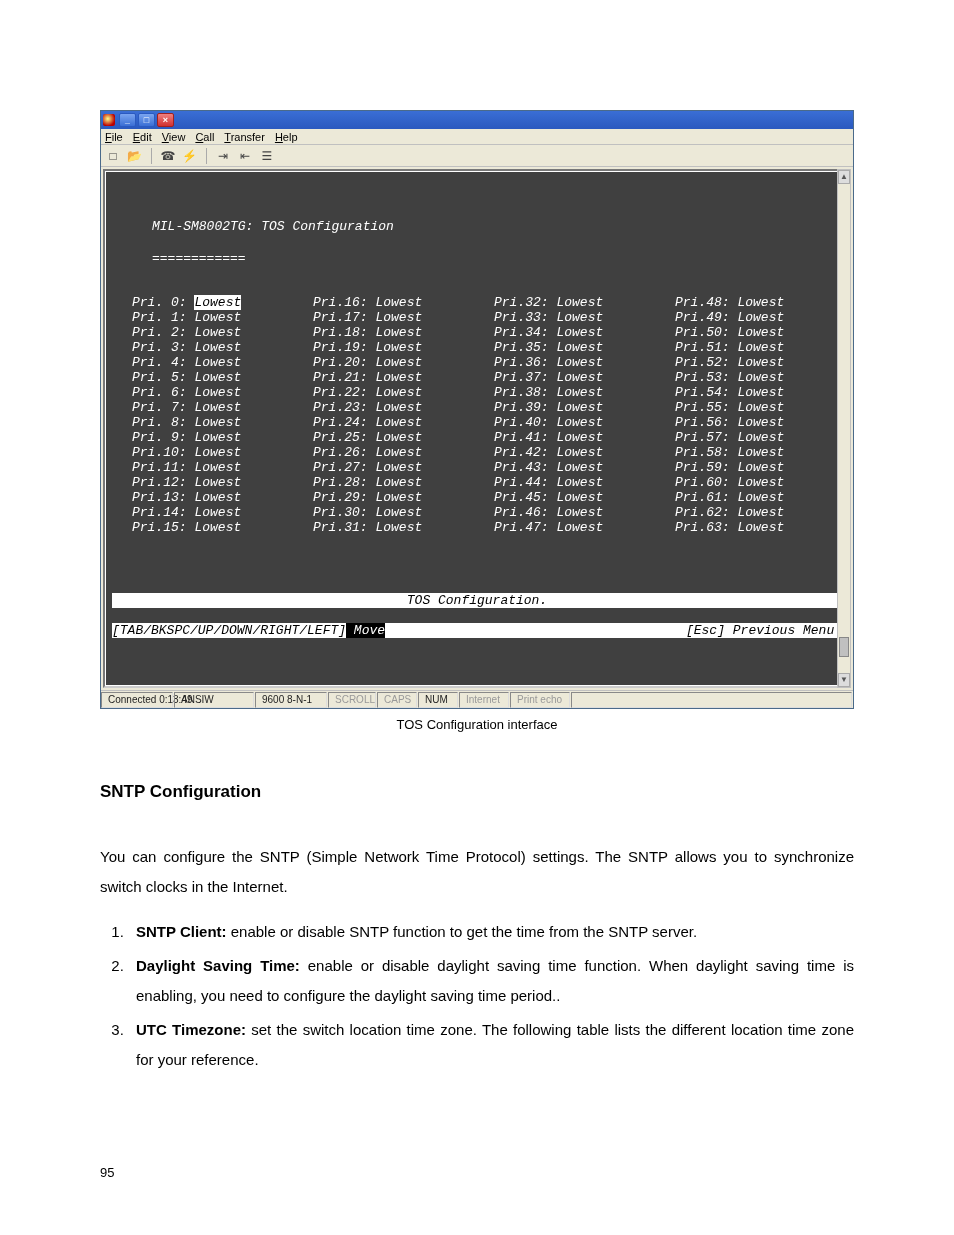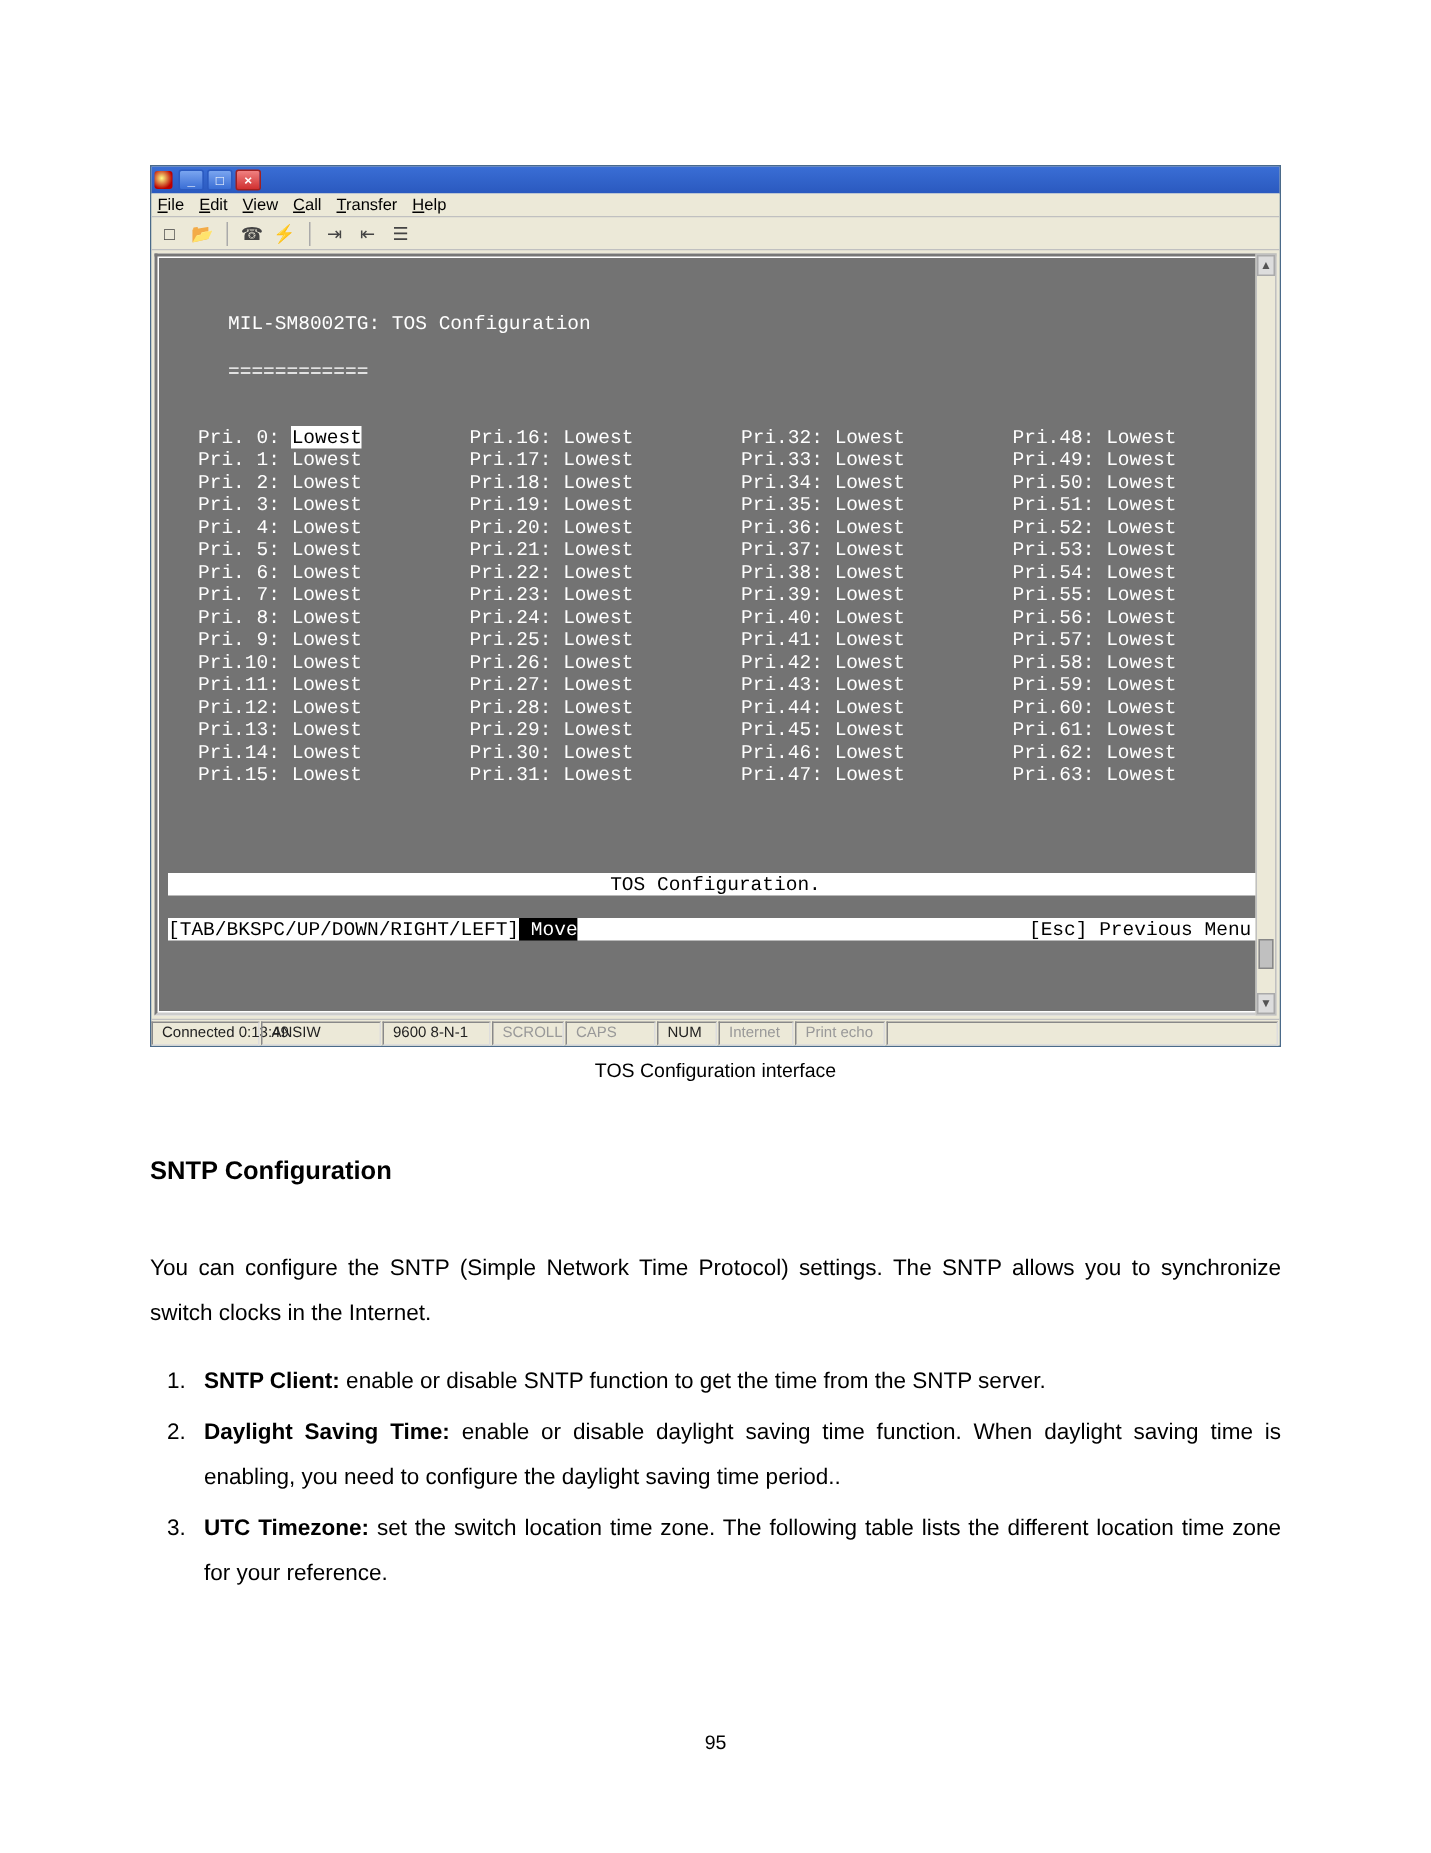--- a/index.html
+++ b/index.html
@@ -85,29 +85,30 @@
     padding: 2px;
     background: #ece9d8;
     position: relative;
   }
   .terminal-border {
     border: 2px inset #ccc;
     background: #fff;
     padding: 1px;
   }
   .terminal {
-    background: #737373;
+    background: #404040;
     color: #fff;
     font-family: "Courier New", monospace;
     font-size: 13px;
     line-height: 15px;
-    padding: 9px 6px 2px 6px;
+    padding: 20px 6px 2px 6px;
     white-space: pre;
     min-height: 380px;
     position: relative;
+    font-style: italic;
   }
   .terminal .hdr {
     margin: 12px 0 2px 40px;
   }
   .terminal .underline {
     margin-left: 40px;
   }
   .pri-cols {
     display: flex;
     margin: 14px 0 0 20px;
@@ -212,21 +213,21 @@
     line-height: 2.0;
     text-align: justify;
   }
   ol.body-list {
     font-size: 15px;
     line-height: 2.0;
     padding-left: 28px;
   }
   ol.body-list li { margin-bottom: 4px; text-align: justify; padding-left: 8px;}
   .page-num {
-    text-align: center;
+    text-align: left;
     font-size: 13px;
     margin-top: 90px;
   }
 </style>
 </head>
 <body>
 
 <div class="page">
 
   <div class="window">
@@ -279,21 +280,21 @@
         </div>
         <div class="scroll-arrow">▼</div>
       </div>
     </div>
 
     <div class="statusbar">
       <div class="status-cell" style="width:72px">Connected 0:13:49</div>
       <div class="status-cell" style="width:80px">ANSIW</div>
       <div class="status-cell" style="width:72px">9600 8-N-1</div>
       <div class="status-cell dim" style="width:48px">SCROLL</div>
-      <div class="status-cell dim" style="width:60px">CAPS</div>
+      <div class="status-cell dim" style="width:40px">CAPS</div>
       <div class="status-cell" style="width:40px">NUM</div>
       <div class="status-cell dim" style="width:50px">Internet</div>
       <div class="status-cell dim" style="width:60px">Print echo</div>
       <div class="status-cell" style="flex:1; border:1px inset #ddd;"></div>
     </div>
   </div>
 
   <div class="caption">TOS Configuration interface</div>
 
   <h2>SNTP Configuration</h2>

